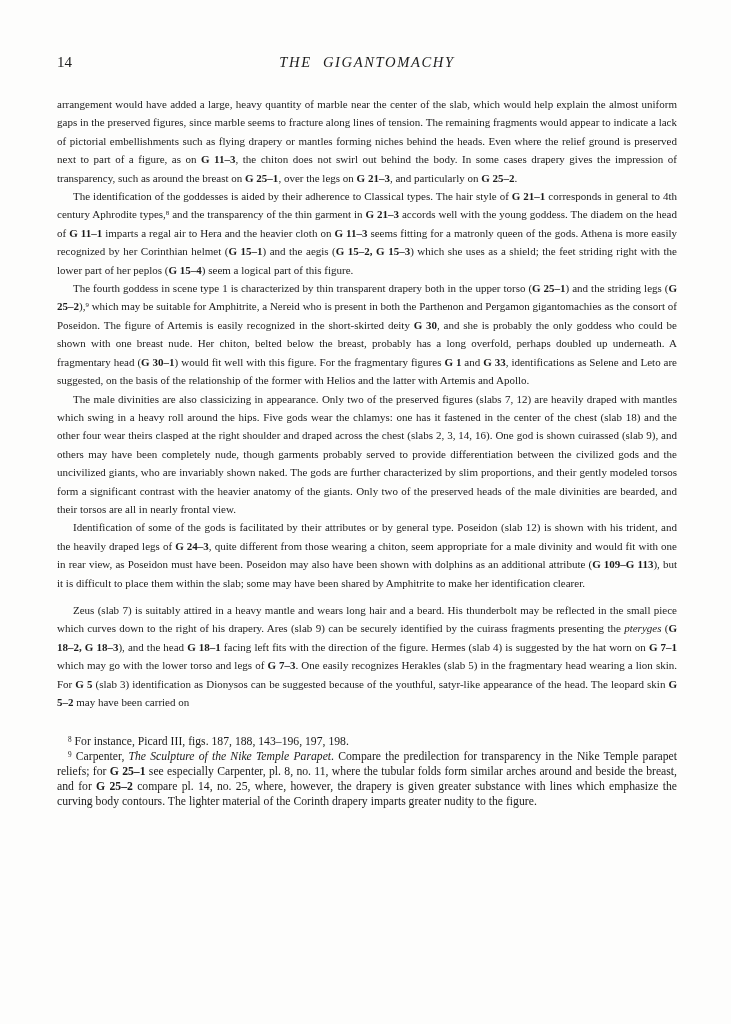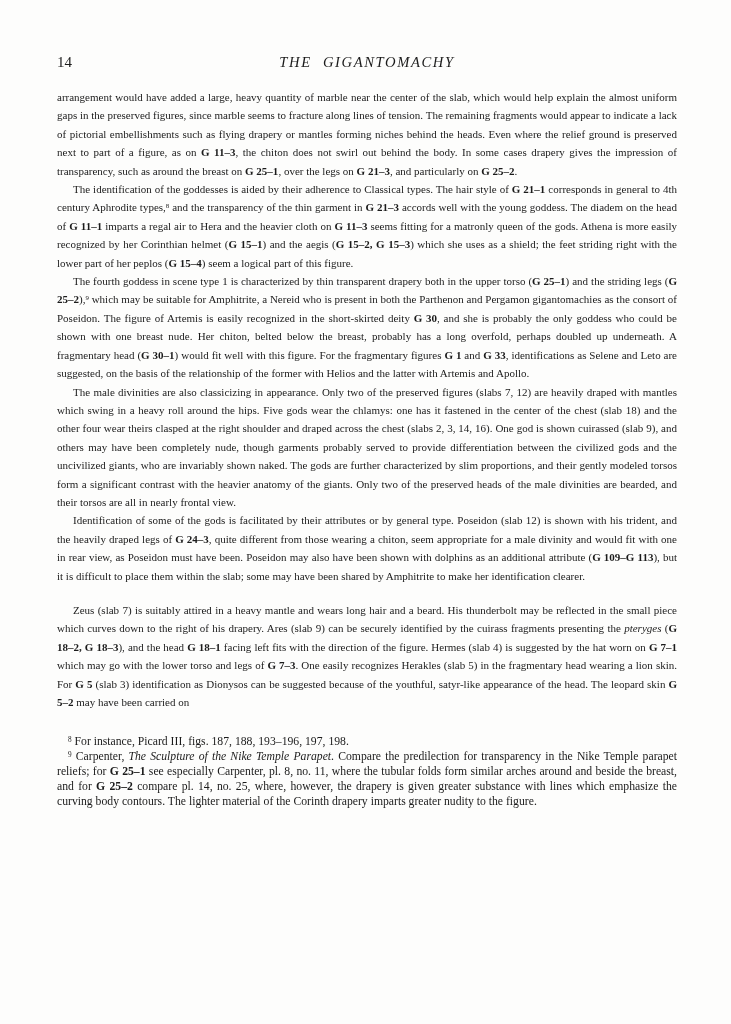--- a/index.html
+++ b/index.html
@@ -19,21 +19,21 @@
   }
   .content{
     position:absolute;
     left:57px;
     top:54px;
     width:620px;
   }
   .header{
     position:relative;
     height:18px;
-    margin-bottom:16px;
+    margin-bottom:23px;
   }
   .pageno{
     position:absolute;
     left:0;
     top:0;
     font-size:15px;
   }
   .running-title{
     display:block;
     text-align:center;
@@ -45,21 +45,21 @@
   .body-text{
     font-size:11px;
     line-height:18.4px;
     text-align:justify;
   }
   .para{
     margin:0;
     padding:0;
   }
   .para.indent{ text-indent:16px; }
-  .para.space-before{ margin-top:16px; }
+  .para.space-before{ margin-top:9px; }
   b{ font-weight:bold; }
   i{ font-style:italic; }
   sup{
     font-size:0.62em;
     line-height:0;
     vertical-align:baseline;
     position:relative;
     top:-0.45em;
   }
   .footnotes{
@@ -85,17 +85,17 @@
     </div>
     <div class="body-text">
         <p class="para"><span>arrangement would have added a large, heavy quantity of marble near the center of the slab, which would help explain the almost uniform gaps in the preserved figures, since marble seems to fracture along lines of tension. The remaining fragments would appear to indicate a lack of pictorial embellishments such as flying drapery or mantles forming niches behind the heads. Even where the relief ground is preserved next to part of a figure, as on </span><b>G 11–3</b><span>, the chiton does not swirl out behind the body. In some cases drapery gives the impression of transparency, such as around the breast on </span><b>G 25–1</b><span>, over the legs on </span><b>G 21–3</b><span>, and particularly on </span><b>G 25–2</b><span>.</span></p>
         <p class="para indent"><span>The identification of the goddesses is aided by their adherence to Classical types. The hair style of </span><b>G 21–1</b><span> corresponds in general to 4th century Aphrodite types,</span><sup>8</sup><span> and the transparency of the thin garment in </span><b>G 21–3</b><span> accords well with the young goddess. The diadem on the head of </span><b>G 11–1</b><span> imparts a regal air to Hera and the heavier cloth on </span><b>G 11–3</b><span> seems fitting for a matronly queen of the gods. Athena is more easily recognized by her Corinthian helmet (</span><b>G 15–1</b><span>) and the aegis (</span><b>G 15–2, G 15–3</b><span>) which she uses as a shield; the feet striding right with the lower part of her peplos (</span><b>G 15–4</b><span>) seem a logical part of this figure.</span></p>
         <p class="para indent"><span>The fourth goddess in scene type 1 is characterized by thin transparent drapery both in the upper torso (</span><b>G 25–1</b><span>) and the striding legs (</span><b>G 25–2</b><span>),</span><sup>9</sup><span> which may be suitable for Amphitrite, a Nereid who is present in both the Parthenon and Pergamon gigantomachies as the consort of Poseidon. The figure of Artemis is easily recognized in the short-skirted deity </span><b>G 30</b><span>, and she is probably the only goddess who could be shown with one breast nude. Her chiton, belted below the breast, probably has a long overfold, perhaps doubled up underneath. A fragmentary head (</span><b>G 30–1</b><span>) would fit well with this figure. For the fragmentary figures </span><b>G 1</b><span> and </span><b>G 33</b><span>, identifications as Selene and Leto are suggested, on the basis of the relationship of the former with Helios and the latter with Artemis and Apollo.</span></p>
         <p class="para indent"><span>The male divinities are also classicizing in appearance. Only two of the preserved figures (slabs 7, 12) are heavily draped with mantles which swing in a heavy roll around the hips. Five gods wear the chlamys: one has it fastened in the center of the chest (slab 18) and the other four wear theirs clasped at the right shoulder and draped across the chest (slabs 2, 3, 14, 16). One god is shown cuirassed (slab 9), and others may have been completely nude, though garments probably served to provide differentiation between the civilized gods and the uncivilized giants, who are invariably shown naked. The gods are further characterized by slim proportions, and their gently modeled torsos form a significant contrast with the heavier anatomy of the giants. Only two of the preserved heads of the male divinities are bearded, and their torsos are all in nearly frontal view.</span></p>
         <p class="para indent"><span>Identification of some of the gods is facilitated by their attributes or by general type. Poseidon (slab 12) is shown with his trident, and the heavily draped legs of </span><b>G 24–3</b><span>, quite different from those wearing a chiton, seem appropriate for a male divinity and would fit with one in rear view, as Poseidon must have been. Poseidon may also have been shown with dolphins as an additional attribute (</span><b>G 109–G 113</b><span>), but it is difficult to place them within the slab; some may have been shared by Amphitrite to make her identification clearer.</span></p>
         <p class="para indent space-before"><span>Zeus (slab 7) is suitably attired in a heavy mantle and wears long hair and a beard. His thunderbolt may be reflected in the small piece which curves down to the right of his drapery. Ares (slab 9) can be securely identified by the cuirass fragments presenting the </span><i>pteryges</i><span> (</span><b>G 18–2, G 18–3</b><span>), and the head </span><b>G 18–1</b><span> facing left fits with the direction of the figure. Hermes (slab 4) is suggested by the hat worn on </span><b>G 7–1</b><span> which may go with the lower torso and legs of </span><b>G 7–3</b><span>. One easily recognizes Herakles (slab 5) in the fragmentary head wearing a lion skin. For </span><b>G 5</b><span> (slab 3) identification as Dionysos can be suggested because of the youthful, satyr-like appearance of the head. The leopard skin </span><b>G 5–2</b><span> may have been carried on</span></p>
       </div>
     <div class="footnotes">
-        <p class="footnote"><sup>8</sup><span> For instance, Picard III, figs. 187, 188, 193–196, 197, 198.</span></p>
+        <p class="footnote"><sup>8</sup><span> For instance, Picard III, figs. 187, 188, 143–196, 197, 198.</span></p>
         <p class="footnote"><sup>9</sup><span> Carpenter, </span><i>The Sculpture of the Nike Temple Parapet</i><span>. Compare the predilection for transparency in the Nike Temple parapet reliefs; for </span><b>G 25–1</b><span> see especially Carpenter, pl. 8, no. 11, where the tubular folds form similar arches around and beside the breast, and for </span><b>G 25–2</b><span> compare pl. 14, no. 25, where, however, the drapery is given greater substance with lines which emphasize the curving body contours. The lighter material of the Corinth drapery imparts greater nudity to the figure.</span></p>
       </div>
   </div>
 </div>
 
 </body></html>

